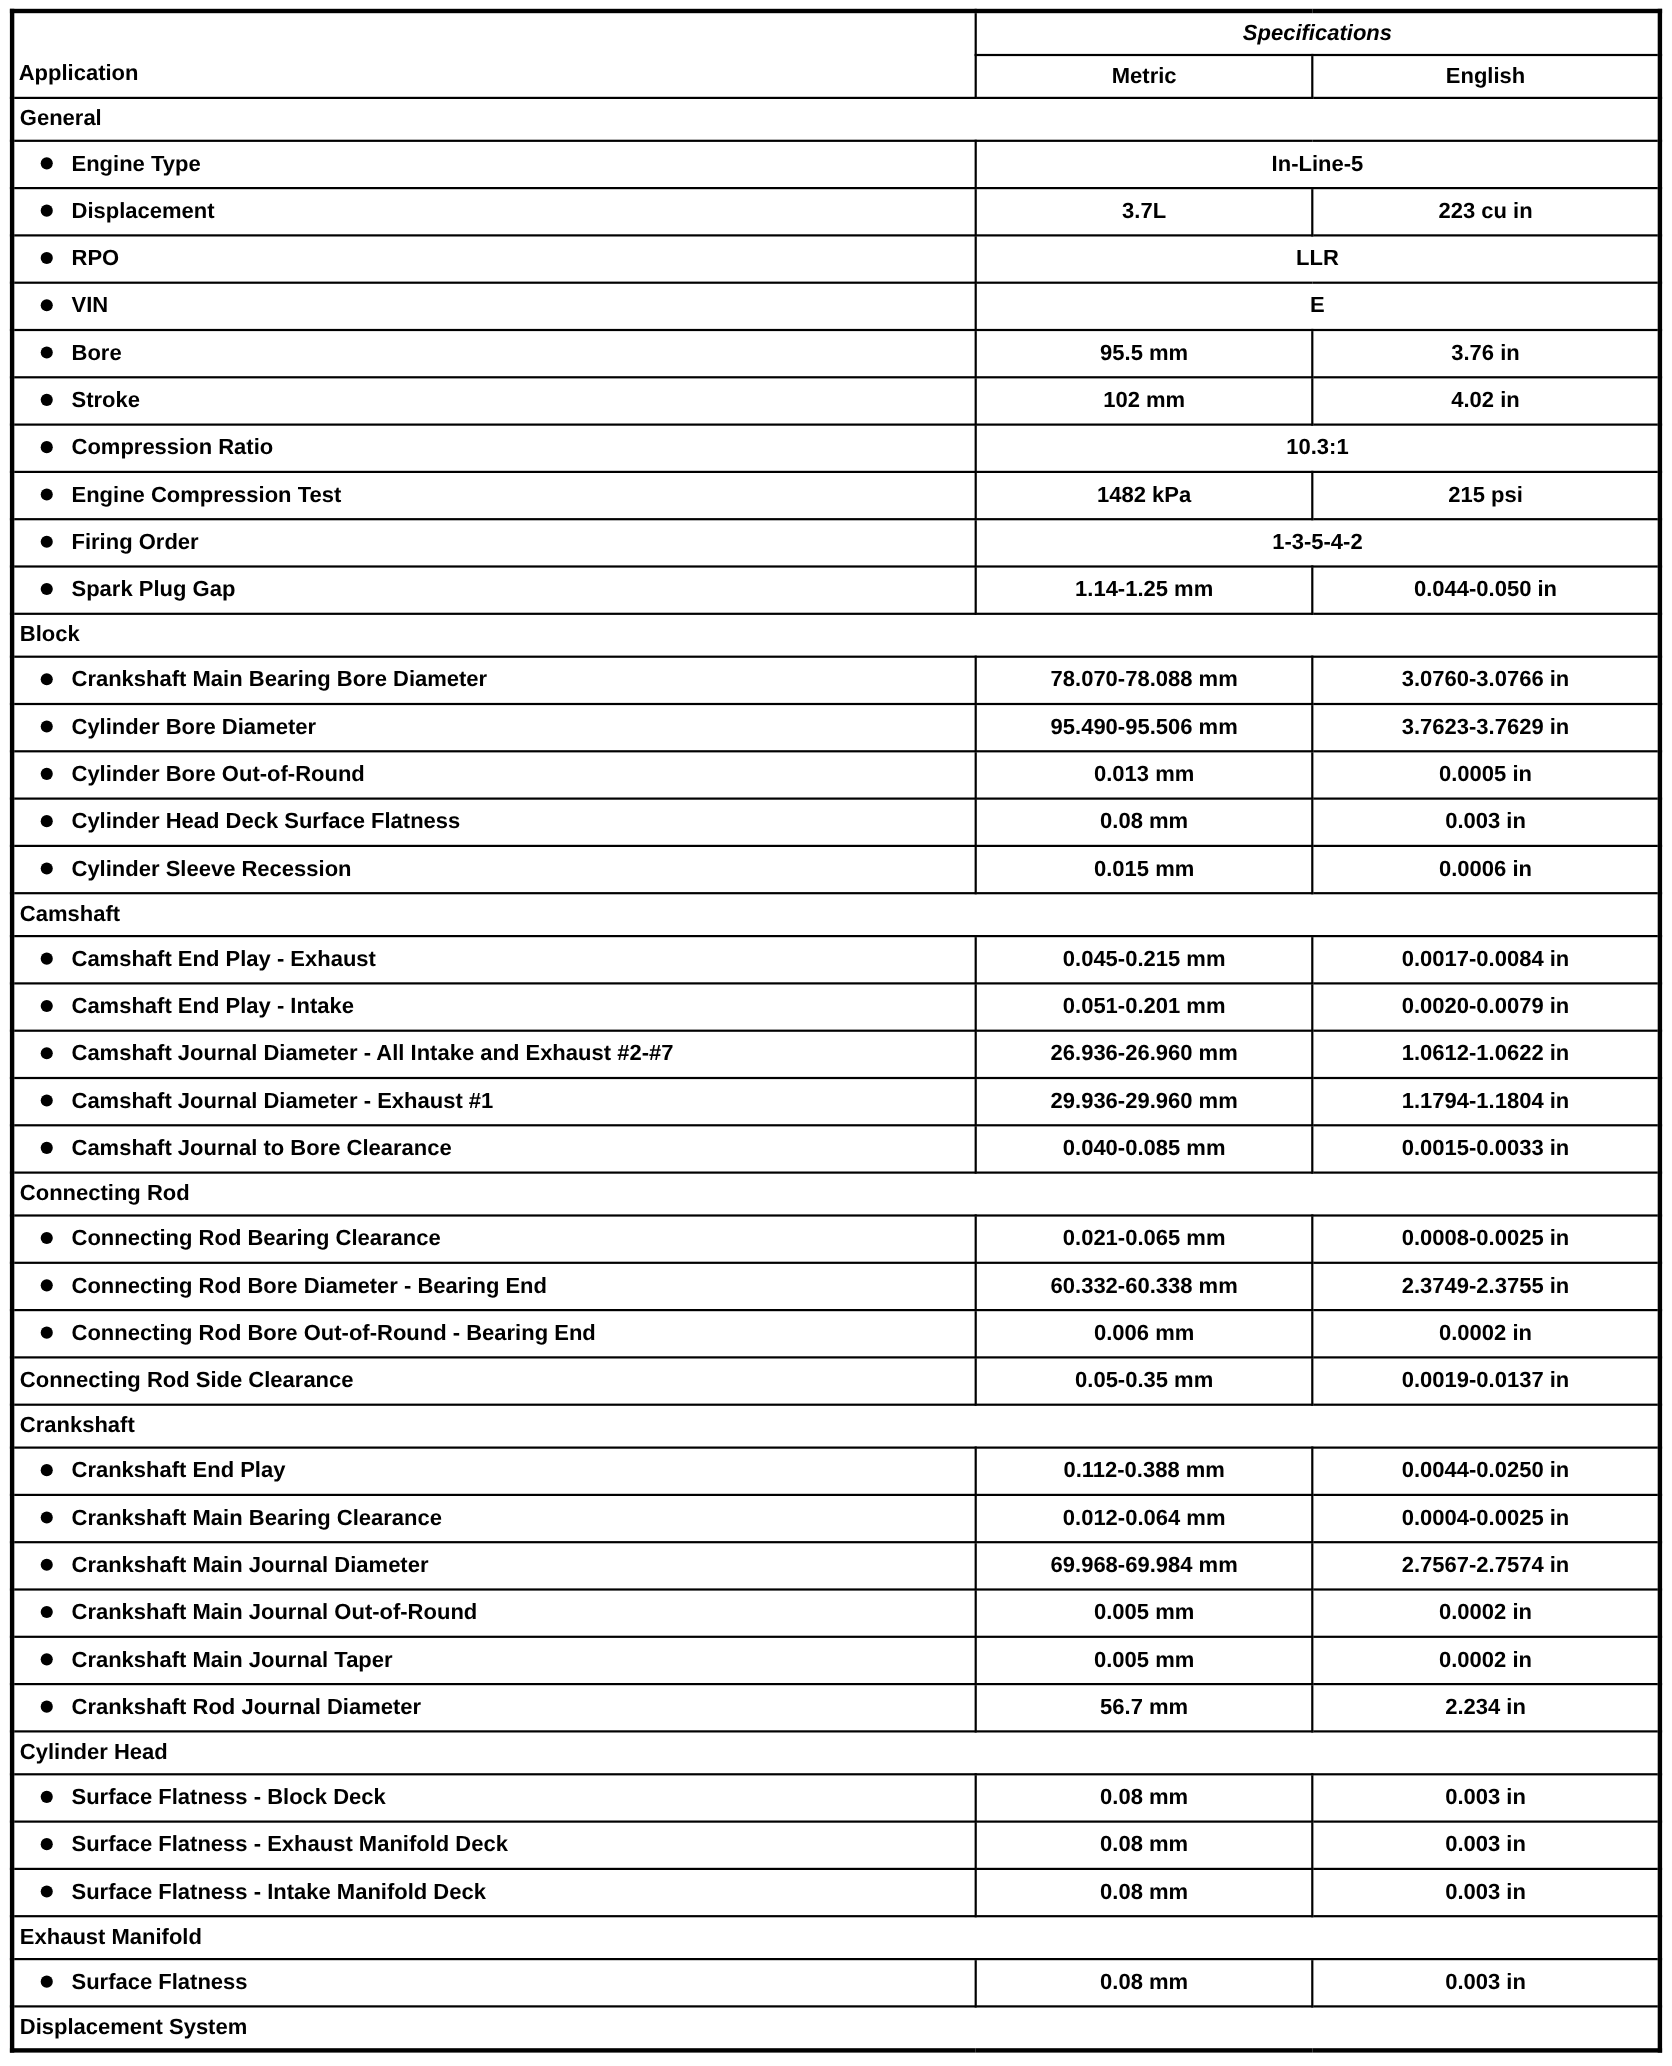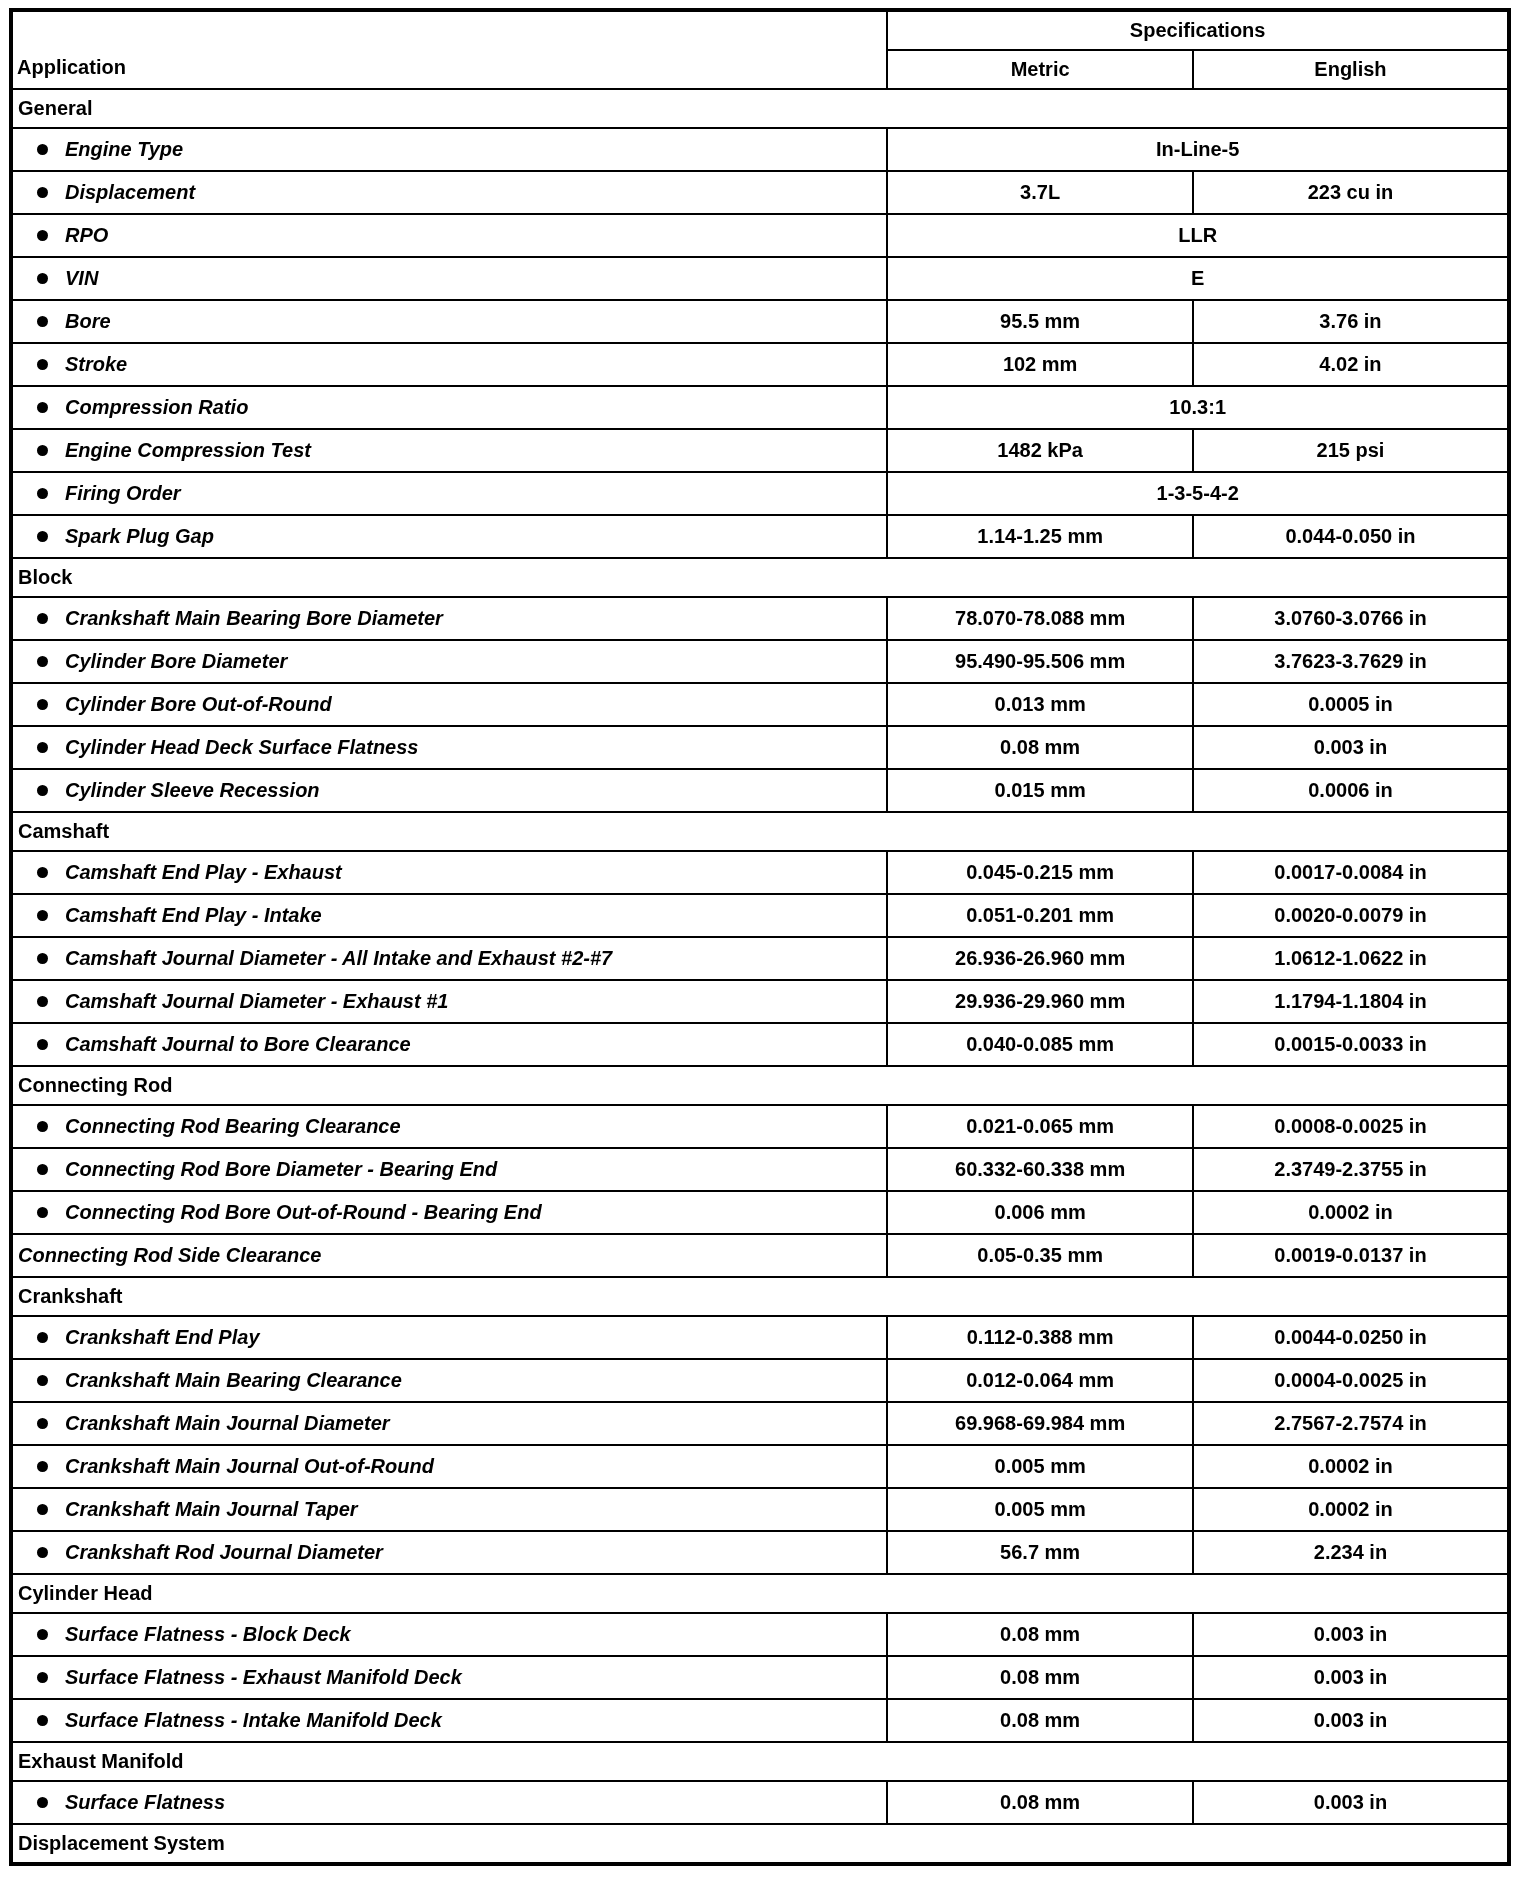--- a/index.html
+++ b/index.html
@@ -34,37 +34,37 @@
   
   th.app-head {
     text-align: left;
     vertical-align: bottom;
     padding: 6px 4px 9px 4px;
   }
   th.spec-head {
     text-align: center;
     vertical-align: middle;
     padding: 7px 20px;
+    font-style: italic;
   }
   th.unit-head {
     text-align: center;
     vertical-align: middle;
     padding: 7px 20px;
   }
   
   td.section-cell {
     text-align: left;
     padding: 7px 4px 7px 5px;
   }
   
   td.label-cell {
     text-align: left;
     vertical-align: middle;
     padding: 9px 6px 9px 0;
-    font-style: italic;
   }
   td.label-cell.no-bullet {
     padding-left: 5px;
   }
   span.bullet {
     display: inline-block;
     width: 11px;
     height: 11px;
     background: #000000;
     border-radius: 50%;

